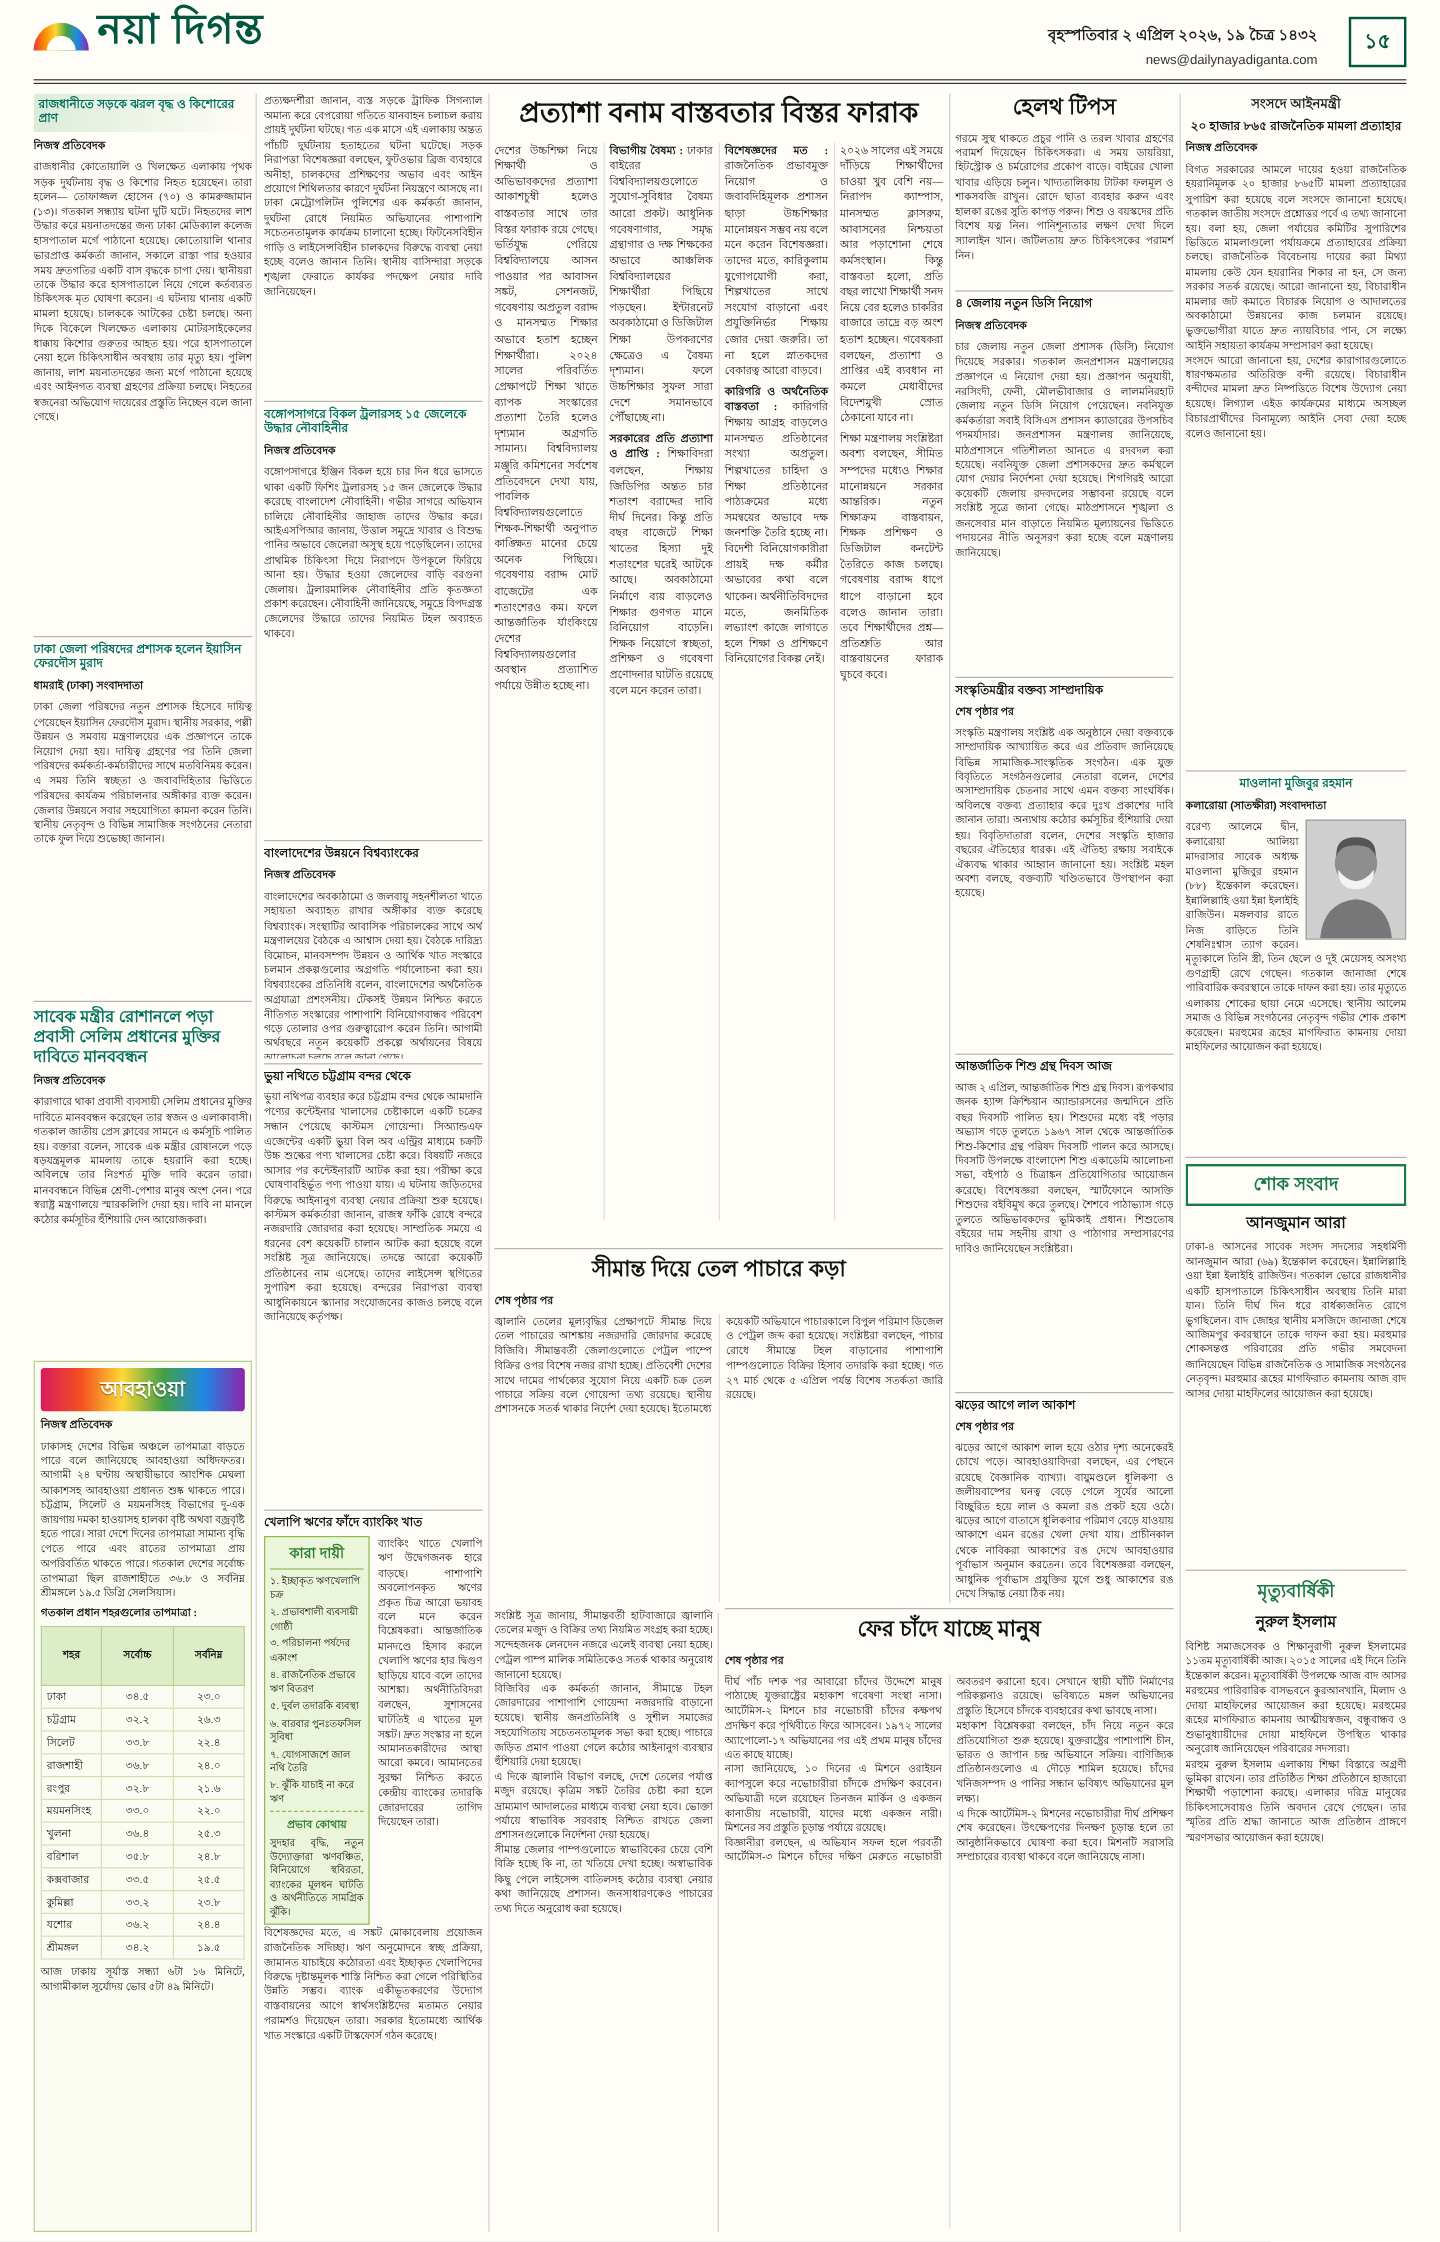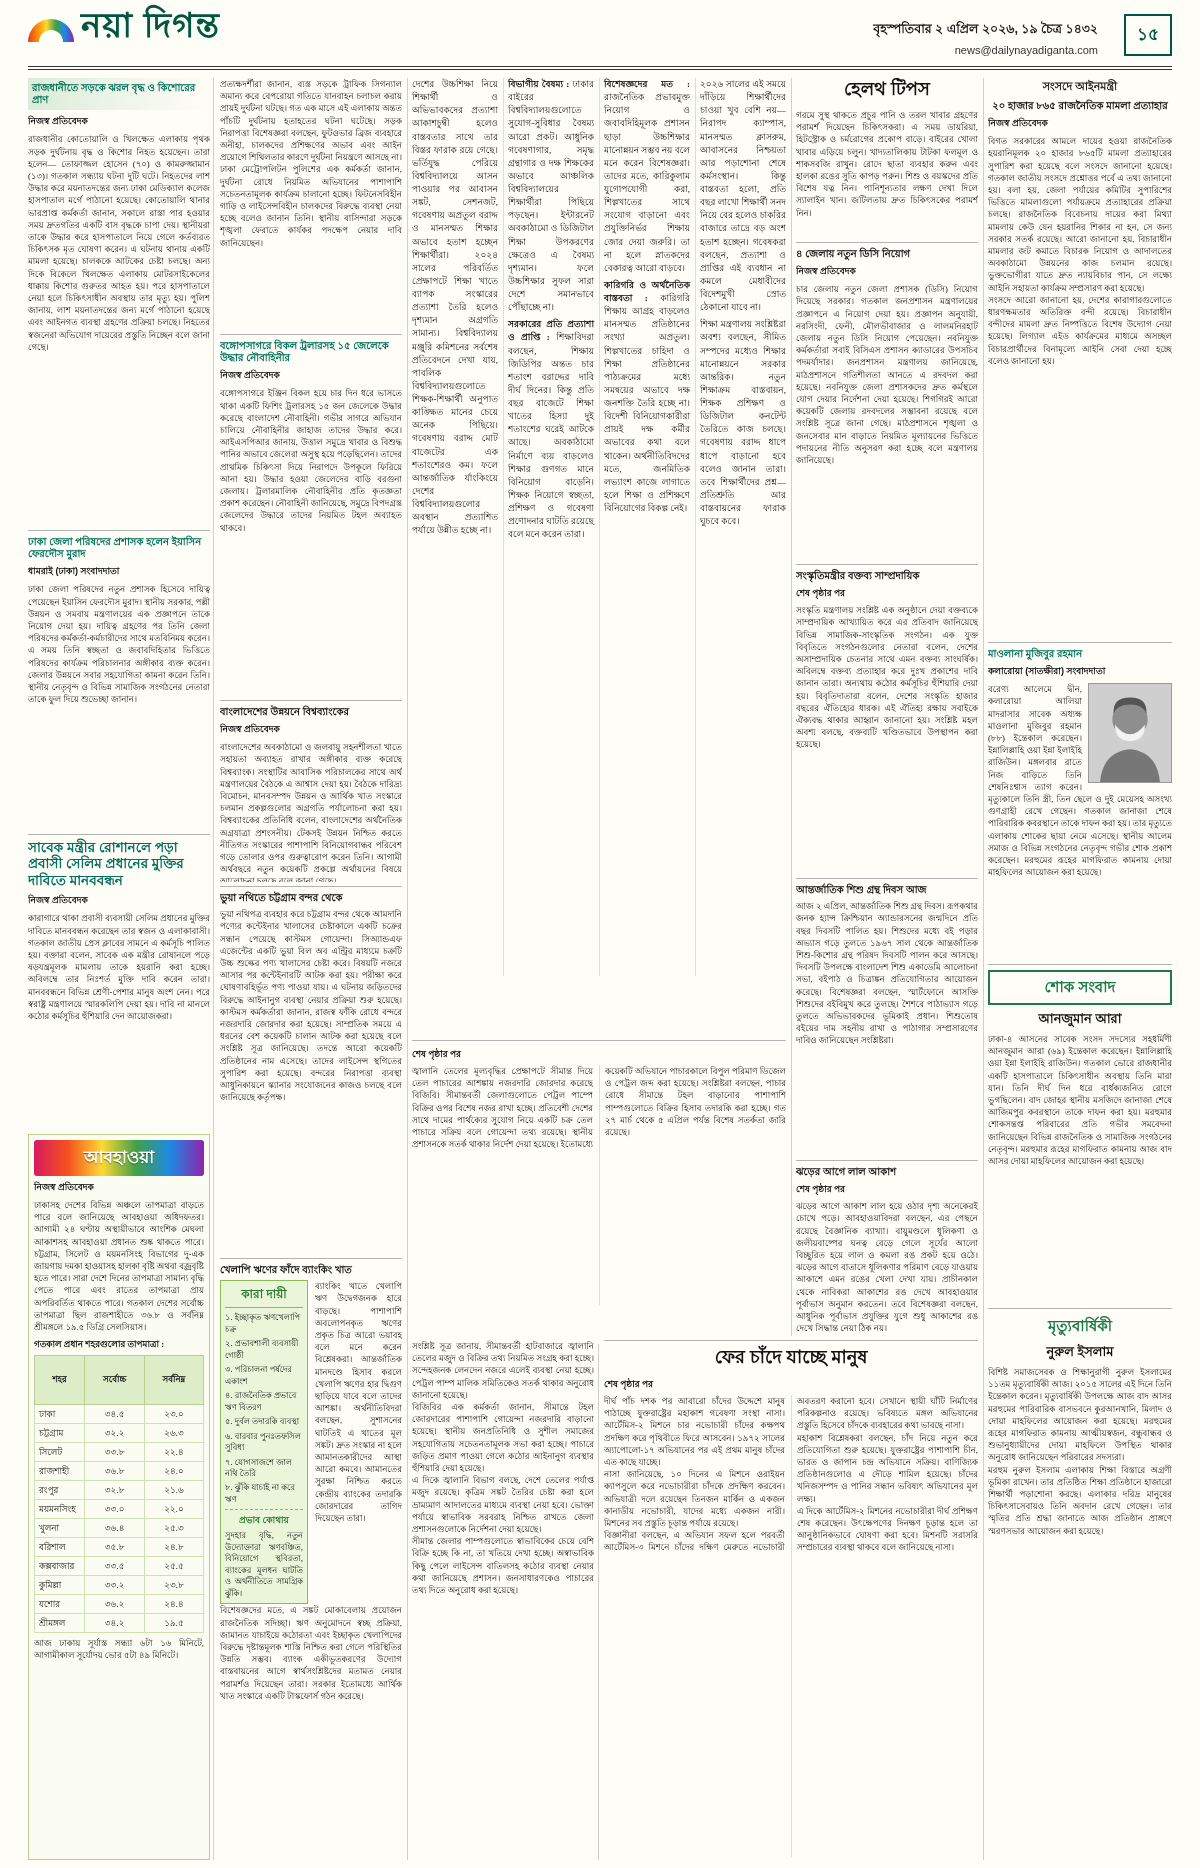--- a/index.html
+++ b/index.html
@@ -229,32 +229,34 @@
         </ul>
         <div class="blame-sub">প্রভাব কোথায়</div>
         <div class="blame-note">সুদহার বৃদ্ধি, নতুন উদ্যোক্তারা ঋণবঞ্চিত, বিনিয়োগে স্থবিরতা, ব্যাংকের মূলধন ঘাটতি ও অর্থনীতিতে সামগ্রিক ঝুঁকি।</div>
       </aside>
       <p class="bd loan-right">ব্যাংকিং খাতে খেলাপি ঋণ উদ্বেগজনক হারে বাড়ছে। পাশাপাশি অবলোপনকৃত ঋণের প্রকৃত চিত্র আরো ভয়াবহ বলে মনে করেন বিশ্লেষকরা। আন্তর্জাতিক মানদণ্ডে হিসাব করলে খেলাপি ঋণের হার দ্বিগুণ ছাড়িয়ে যাবে বলে তাদের আশঙ্কা। অর্থনীতিবিদরা বলছেন, সুশাসনের ঘাটতিই এ খাতের মূল সঙ্কট। দ্রুত সংস্কার না হলে আমানতকারীদের আস্থা আরো কমবে। আমানতের সুরক্ষা নিশ্চিত করতে কেন্দ্রীয় ব্যাংকের তদারকি জোরদারের তাগিদ দিয়েছেন তারা।</p>
     </div>
     <p class="bd">বিশেষজ্ঞদের মতে, এ সঙ্কট মোকাবেলায় প্রয়োজন রাজনৈতিক সদিচ্ছা। ঋণ অনুমোদনে স্বচ্ছ প্রক্রিয়া, জামানত যাচাইয়ে কঠোরতা এবং ইচ্ছাকৃত খেলাপিদের বিরুদ্ধে দৃষ্টান্তমূলক শাস্তি নিশ্চিত করা গেলে পরিস্থিতির উন্নতি সম্ভব। ব্যাংক একীভূতকরণের উদ্যোগ বাস্তবায়নের আগে স্বার্থসংশ্লিষ্টদের মতামত নেয়ার পরামর্শও দিয়েছেন তারা। সরকার ইতোমধ্যে আর্থিক খাত সংস্কারে একটি টাস্কফোর্স গঠন করেছে।</p>
   </section>
 
   <section class="blk" style="left:412px;top:78px;width:374px;height:958px">
+    <h1 class="hl h-big">প্রত্যাশা বনাম বাস্তবতার বিস্তর ফারাক</h1>
     <div class="cols4">
       <p class="bd">দেশের উচ্চশিক্ষা নিয়ে শিক্ষার্থী ও অভিভাবকদের প্রত্যাশা আকাশচুম্বী হলেও বাস্তবতার সাথে তার বিস্তর ফারাক রয়ে গেছে। ভর্তিযুদ্ধ পেরিয়ে বিশ্ববিদ্যালয়ে আসন পাওয়ার পর আবাসন সঙ্কট, সেশনজট, গবেষণায় অপ্রতুল বরাদ্দ ও মানসম্মত শিক্ষার অভাবে হতাশ হচ্ছেন শিক্ষার্থীরা। ২০২৪ সালের পরিবর্তিত প্রেক্ষাপটে শিক্ষা খাতে ব্যাপক সংস্কারের প্রত্যাশা তৈরি হলেও দৃশ্যমান অগ্রগতি সামান্য। বিশ্ববিদ্যালয় মঞ্জুরি কমিশনের সর্বশেষ প্রতিবেদনে দেখা যায়, পাবলিক বিশ্ববিদ্যালয়গুলোতে শিক্ষক-শিক্ষার্থী অনুপাত কাঙ্ক্ষিত মানের চেয়ে অনেক পিছিয়ে। গবেষণায় বরাদ্দ মোট বাজেটের এক শতাংশেরও কম। ফলে আন্তর্জাতিক র্যাংকিংয়ে দেশের বিশ্ববিদ্যালয়গুলোর অবস্থান প্রত্যাশিত পর্যায়ে উন্নীত হচ্ছে না।</p>
       <p class="bd"><b class="lead">বিভাগীয় বৈষম্য :</b> <span>ঢাকার বাইরের বিশ্ববিদ্যালয়গুলোতে সুযোগ-সুবিধার বৈষম্য আরো প্রকট। আধুনিক গবেষণাগার, সমৃদ্ধ গ্রন্থাগার ও দক্ষ শিক্ষকের অভাবে আঞ্চলিক বিশ্ববিদ্যালয়ের শিক্ষার্থীরা পিছিয়ে পড়ছেন। ইন্টারনেট অবকাঠামো ও ডিজিটাল শিক্ষা উপকরণের ক্ষেত্রেও এ বৈষম্য দৃশ্যমান। ফলে উচ্চশিক্ষার সুফল সারা দেশে সমানভাবে পৌঁছাচ্ছে না।</span></p>
       <p class="bd"><b class="lead">সরকারের প্রতি প্রত্যাশা ও প্রাপ্তি :</b> <span>শিক্ষাবিদরা বলছেন, শিক্ষায় জিডিপির অন্তত চার শতাংশ বরাদ্দের দাবি দীর্ঘ দিনের। কিন্তু প্রতি বছর বাজেটে শিক্ষা খাতের হিস্যা দুই শতাংশের ঘরেই আটকে আছে। অবকাঠামো নির্মাণে ব্যয় বাড়লেও শিক্ষার গুণগত মানে বিনিয়োগ বাড়েনি। শিক্ষক নিয়োগে স্বচ্ছতা, প্রশিক্ষণ ও গবেষণা প্রণোদনার ঘাটতি রয়েছে বলে মনে করেন তারা।</span></p>
       <p class="bd"><b class="lead">বিশেষজ্ঞদের মত :</b> <span>রাজনৈতিক প্রভাবমুক্ত নিয়োগ ও জবাবদিহিমূলক প্রশাসন ছাড়া উচ্চশিক্ষার মানোন্নয়ন সম্ভব নয় বলে মনে করেন বিশেষজ্ঞরা। তাদের মতে, কারিকুলাম যুগোপযোগী করা, শিল্পখাতের সাথে সংযোগ বাড়ানো এবং প্রযুক্তিনির্ভর শিক্ষায় জোর দেয়া জরুরি। তা না হলে স্নাতকদের বেকারত্ব আরো বাড়বে।</span></p>
       <p class="bd"><b class="lead">কারিগরি ও অর্থনৈতিক বাস্তবতা :</b> <span>কারিগরি শিক্ষায় আগ্রহ বাড়লেও মানসম্মত প্রতিষ্ঠানের সংখ্যা অপ্রতুল। শিল্পখাতের চাহিদা ও শিক্ষা প্রতিষ্ঠানের পাঠ্যক্রমের মধ্যে সমন্বয়ের অভাবে দক্ষ জনশক্তি তৈরি হচ্ছে না। বিদেশী বিনিয়োগকারীরা প্রায়ই দক্ষ কর্মীর অভাবের কথা বলে থাকেন। অর্থনীতিবিদদের মতে, জনমিতিক লভ্যাংশ কাজে লাগাতে হলে শিক্ষা ও প্রশিক্ষণে বিনিয়োগের বিকল্প নেই।</span></p>
       <p class="bd">২০২৬ সালের এই সময়ে দাঁড়িয়ে শিক্ষার্থীদের চাওয়া খুব বেশি নয়— নিরাপদ ক্যাম্পাস, মানসম্মত ক্লাসরুম, আবাসনের নিশ্চয়তা আর পড়াশোনা শেষে কর্মসংস্থান। কিন্তু বাস্তবতা হলো, প্রতি বছর লাখো শিক্ষার্থী সনদ নিয়ে বের হলেও চাকরির বাজারে তাদ্রে বড় অংশ হতাশ হচ্ছেন। গবেষকরা বলছেন, প্রত্যাশা ও প্রাপ্তির এই ব্যবধান না কমলে মেধাবীদের বিদেশমুখী স্রোত ঠেকানো যাবে না।</p>
       <p class="bd">শিক্ষা মন্ত্রণালয় সংশ্লিষ্টরা অবশ্য বলছেন, সীমিত সম্পদের মধ্যেও শিক্ষার মানোন্নয়নে সরকার আন্তরিক। নতুন শিক্ষাক্রম বাস্তবায়ন, শিক্ষক প্রশিক্ষণ ও ডিজিটাল কনটেন্ট তৈরিতে কাজ চলছে। গবেষণায় বরাদ্দ ধাপে ধাপে বাড়ানো হবে বলেও জানান তারা। তবে শিক্ষার্থীদের প্রশ্ন— প্রতিশ্রুতি আর বাস্তবায়নের ফারাক ঘুচবে কবে।</p>
     </div>
   </section>
 
   <section class="blk rt" style="left:412px;top:1040px;width:374px;height:296px">
+    <h2 class="hl h-med">সীমান্ত দিয়ে তেল পাচারে কড়া</h2>
     <div class="cont">শেষ পৃষ্ঠার পর</div>
     <div class="cols2 b11-cols">
       <p class="bd">জ্বালানি তেলের মূল্যবৃদ্ধির প্রেক্ষাপটে সীমান্ত দিয়ে তেল পাচারের আশঙ্কায় নজরদারি জোরদার করেছে বিজিবি। সীমান্তবর্তী জেলাগুলোতে পেট্রল পাম্পে বিক্রির ওপর বিশেষ নজর রাখা হচ্ছে। প্রতিবেশী দেশের সাথে দামের পার্থক্যের সুযোগ নিয়ে একটি চক্র তেল পাচারে সক্রিয় বলে গোয়েন্দা তথ্য রয়েছে। স্থানীয় প্রশাসনকে সতর্ক থাকার নির্দেশ দেয়া হয়েছে। ইতোমধ্যে কয়েকটি অভিযানে পাচারকালে বিপুল পরিমাণ ডিজেল ও পেট্রল জব্দ করা হয়েছে। সংশ্লিষ্টরা বলছেন, পাচার রোধে সীমান্তে টহল বাড়ানোর পাশাপাশি পাম্পগুলোতে বিক্রির হিসাব তদারকি করা হচ্ছে। গত ২৭ মার্চ থেকে ৫ এপ্রিল পর্যন্ত বিশেষ সতর্কতা জারি রয়েছে।</p>
     </div>
   </section>
 
   <section class="blk" style="left:412px;top:1340px;width:182px;height:520px">
     <p class="bd">সংশ্লিষ্ট সূত্র জানায়, সীমান্তবর্তী হাটবাজারে জ্বালানি তেলের মজুদ ও বিক্রির তথ্য নিয়মিত সংগ্রহ করা হচ্ছে। সন্দেহজনক লেনদেন নজরে এলেই ব্যবস্থা নেয়া হচ্ছে। পেট্রল পাম্প মালিক সমিতিকেও সতর্ক থাকার অনুরোধ জানানো হয়েছে।
 বিজিবির এক কর্মকর্তা জানান, সীমান্তে টহল জোরদারের পাশাপাশি গোয়েন্দা নজরদারি বাড়ানো হয়েছে। স্থানীয় জনপ্রতিনিধি ও সুশীল সমাজের সহযোগিতায় সচেতনতামূলক সভা করা হচ্ছে। পাচারে জড়িত প্রমাণ পাওয়া গেলে কঠোর আইনানুগ ব্যবস্থার হুঁশিয়ারি দেয়া হয়েছে।
 এ দিকে জ্বালানি বিভাগ বলছে, দেশে তেলের পর্যাপ্ত মজুদ রয়েছে। কৃত্রিম সঙ্কট তৈরির চেষ্টা করা হলে ভ্রাম্যমাণ আদালতের মাধ্যমে ব্যবস্থা নেয়া হবে। ভোক্তা পর্যায়ে স্বাভাবিক সরবরাহ নিশ্চিত রাখতে জেলা প্রশাসনগুলোকে নির্দেশনা দেয়া হয়েছে।
@@ -303,21 +305,21 @@
 
   <section class="blk" style="left:988px;top:78px;width:184px;height:560px">
     <div class="kicker">সংসদে আইনমন্ত্রী</div>
     <h2 class="hl h-col" style="text-align:center">২০ হাজার ৮৬৫ রাজনৈতিক মামলা প্রত্যাহার</h2>
     <div class="by">নিজস্ব প্রতিবেদক</div>
     <p class="bd">বিগত সরকারের আমলে দায়ের হওয়া রাজনৈতিক হয়রানিমূলক ২০ হাজার ৮৬৫টি মামলা প্রত্যাহারের সুপারিশ করা হয়েছে বলে সংসদে জানানো হয়েছে। গতকাল জাতীয় সংসদে প্রশ্নোত্তর পর্বে এ তথ্য জানানো হয়। বলা হয়, জেলা পর্যায়ের কমিটির সুপারিশের ভিত্তিতে মামলাগুলো পর্যায়ক্রমে প্রত্যাহারের প্রক্রিয়া চলছে। রাজনৈতিক বিবেচনায় দায়ের করা মিথ্যা মামলায় কেউ যেন হয়রানির শিকার না হন, সে জন্য সরকার সতর্ক রয়েছে। আরো জানানো হয়, বিচারাধীন মামলার জট কমাতে বিচারক নিয়োগ ও আদালতের অবকাঠামো উন্নয়নের কাজ চলমান রয়েছে। ভুক্তভোগীরা যাতে দ্রুত ন্যায়বিচার পান, সে লক্ষ্যে আইনি সহায়তা কার্যক্রম সম্প্রসারণ করা হয়েছে।
 সংসদে আরো জানানো হয়, দেশের কারাগারগুলোতে ধারণক্ষমতার অতিরিক্ত বন্দী রয়েছে। বিচারাধীন বন্দীদের মামলা দ্রুত নিষ্পত্তিতে বিশেষ উদ্যোগ নেয়া হয়েছে। লিগ্যাল এইড কার্যক্রমের মাধ্যমে অসচ্ছল বিচারপ্রার্থীদের বিনামূল্যে আইনি সেবা দেয়া হচ্ছে বলেও জানানো হয়।</p>
   </section>
 
   <section class="blk rt" style="left:988px;top:642px;width:184px;height:318px">
-    <h2 class="hl green h-col" style="">মাওলানা মুজিবুর রহমান</h2>
+    <h2 class="hl green h-col" style="text-align:center">মাওলানা মুজিবুর রহমান</h2>
     <div class="by">কলারোয়া (সাতক্ষীরা) সংবাদদাতা</div>
     <div class="photo">
       <svg viewBox="0 0 60 72" xmlns="http://www.w3.org/2000/svg">
         <rect x="0" y="0" width="60" height="72" fill="#cfcfcf"></rect>
         <circle cx="30" cy="26" r="13" fill="#8e8e8e"></circle>
         <path d="M30 10 q13 0 12 12 q-2 -7 -12 -7 q-10 0 -12 7 q-1 -12 12 -12z" fill="#555"></path>
         <path d="M19 30 q11 14 22 0 q0 12 -11 12 q-11 0 -11 -12z" fill="#f2f2f2"></path>
         <path d="M8 72 q2 -22 22 -24 q20 2 22 24z" fill="#777"></path>
       </svg>
     </div>

